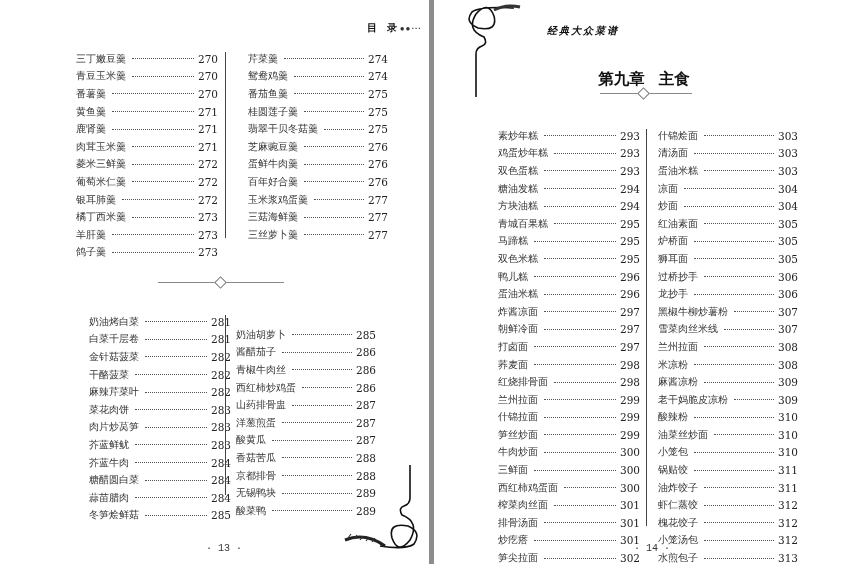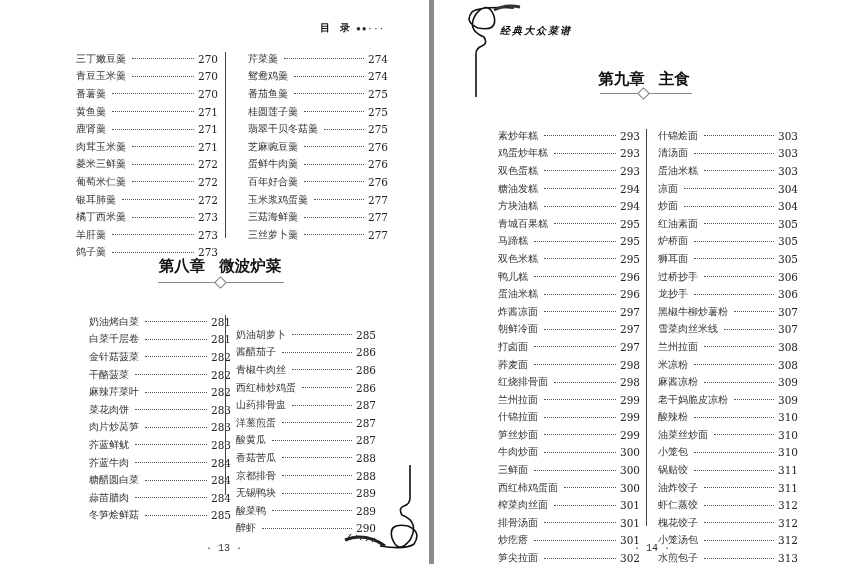--- a/index.html
+++ b/index.html
@@ -6,21 +6,21 @@
   body {
     width:863px; height:564px; overflow:hidden; background:#ffffff;
     font-family:"DejaVu Sans", sans-serif; color:#222;
     position:relative;
   }
   .page { position:absolute; top:0; height:564px; background:#fff; }
   #page-left { left:0; width:429px; }
   #page-right { left:434px; width:429px; }
   .gutter { position:absolute; left:429px; top:0; width:5px; height:564px; background:#8c8c8c; }
 
-  .running-head { position:absolute; font-family:Liberation Mono, monospace; font-weight:bold; font-size:10px; color:#111; }
+  .running-head { position:absolute; font-family:Liberation Sans, sans-serif; font-weight:bold; font-size:10px; color:#111;margin-left:47px; }
   .dots-deco { letter-spacing:1px; font-size:8px; color:#333; }
 
   .col { position:absolute; }
   .entry { position:relative; height:17.6px; display:flex; align-items:center; font-size:10px; white-space:nowrap; }
   .entry .name { color:#333; background:#fff; padding-right:4px; z-index:1; }
   .entry .leader { flex:1; border-bottom:1px dotted #555; margin:0 4px 0 2px; height:0; align-self:center; }
   .entry .pg { font-family:"DejaVu Serif", serif; font-size:10.5px; color:#222; width:20px; text-align:right; }
 
   .vrule { position:absolute; width:1px; background:#444; }
 
@@ -154,23 +154,20 @@
         <span class="leader"></span>
         <span class="pg">277</span>
       </div>
       <div class="entry">
         <span class="name">三丝萝卜羹</span>
         <span class="leader"></span>
         <span class="pg">277</span>
       </div>
     </div>
 
-  <div class="chapter" style="left:140px; top:256px; width:160px;">
-    <span>第八章</span><span class="title-gap"></span><span>微波炉菜</span>
-  </div>
   <div class="chapter-rule" style="left:158px; top:282px; width:126px;"></div>
   <div class="diamond" style="left:216px; top:278px;"></div>
 
   <div class="col" id="lb-c1" style="left:76px; top:313px; width:142px;margin-left:13px;">
       <div class="entry">
         <span class="name">奶油烤白菜</span>
         <span class="leader"></span>
         <span class="pg">281</span>
       </div>
       <div class="entry">
@@ -278,25 +275,20 @@
       </div>
       <div class="entry">
         <span class="name">无锡鸭块</span>
         <span class="leader"></span>
         <span class="pg">289</span>
       </div>
       <div class="entry">
         <span class="name">酸菜鸭</span>
         <span class="leader"></span>
         <span class="pg">289</span>
-      </div>
-      <div class="entry">
-        <span class="name">醉虾</span>
-        <span class="leader"></span>
-        <span class="pg">290</span>
       </div>
     </div>
 
   <svg style="position:absolute; left:340px; top:460px;" width="85" height="95" viewBox="0 0 85 95">
     <path d="M70 5 L70 38 Q70 44 64 46 Q58 48 62 55 Q80 62 70 80 Q58 95 52 78 Q48 62 68 66 Q82 72 74 84 Q66 90 40 86" fill="none" stroke="#111" stroke-width="1.6"></path>
     <path d="M5 80 Q25 72 45 86" fill="none" stroke="#222" stroke-width="3"></path>
     <path d="M8 78 l3 -4 M14 79 l3 -4 M20 80 l3 -4 M26 81 l3 -4 M32 82 l3 -4" stroke="#333" stroke-width="1.2"></path>
   </svg>
 
   <div class="folio" style="left:206px; top:543px;">· 13 ·</div>

